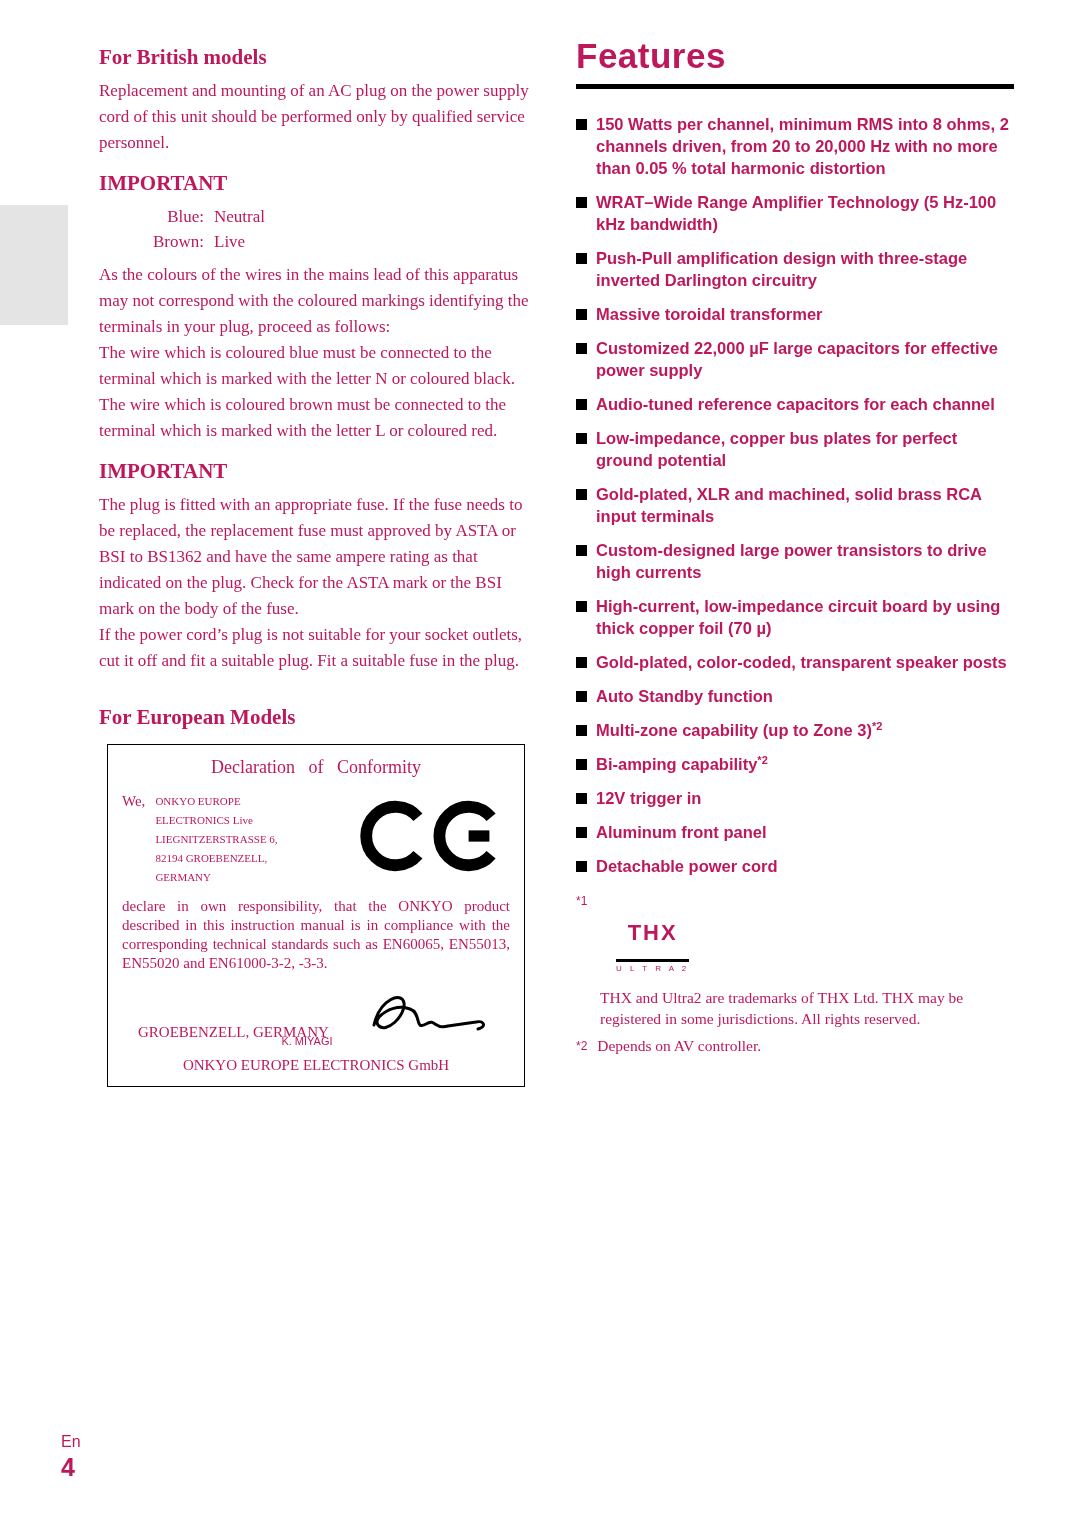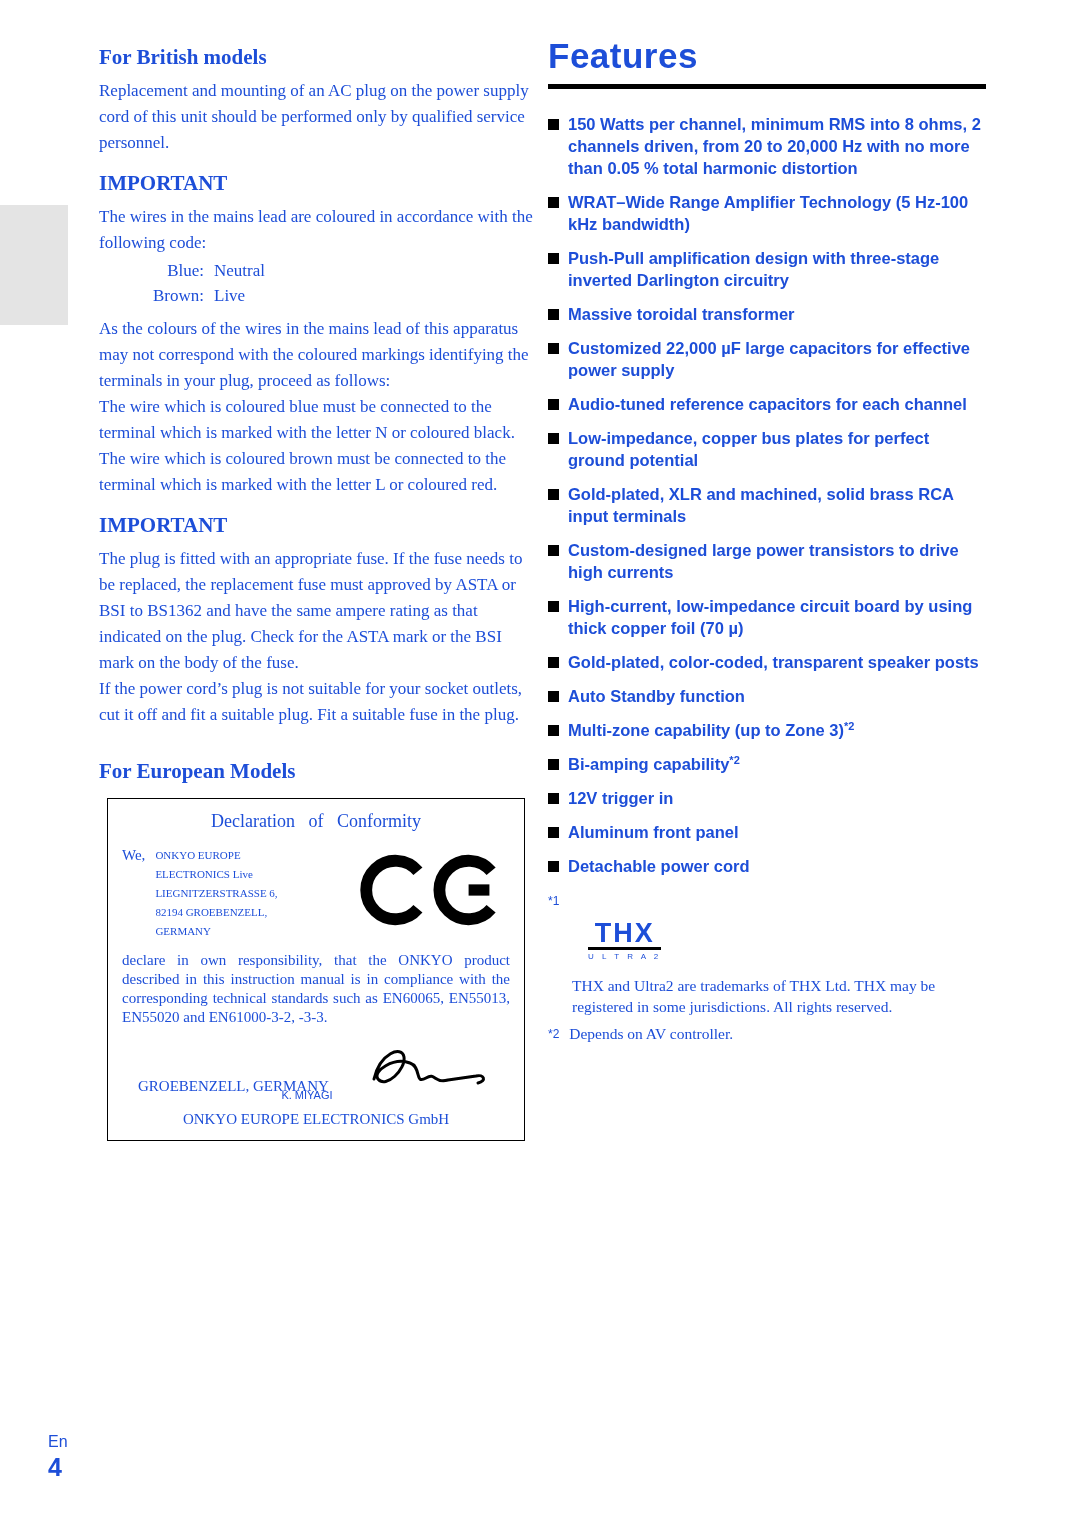--- a/index.html
+++ b/index.html
@@ -1,21 +1,21 @@
 <!DOCTYPE html>
 <html><head>
 <meta charset="utf-8">
 <style>
   * { margin:0; padding:0; box-sizing:border-box; }
   html,body { background:#ffffff; }
   .page {
     position:relative;
     width:1075px; height:1518px;
     background:#ffffff;
-    color:#1d4ed8;
+    color:#be185d;
     font-family:"Liberation Serif", serif;
     overflow:hidden;
   }
   .edge-tab {
     position:absolute; left:0; top:205px;
     width:68px; height:120px;
     background:#e4e4e4;
   }
 
   
@@ -57,21 +57,21 @@
   .doc-place { font-size:15px; margin-left:16px; white-space:nowrap; }
   .signature-wrap { margin-left:auto; margin-right:16px; }
   .signer {
     text-align:center; padding-right:18px;
     font-family:"Liberation Sans", sans-serif; font-size:11px;
     margin-top:-6px;
   }
   .doc-footer { text-align:center; font-size:15px; margin-top:10px; }
 
   
-  .col-right { position:absolute; left:548px; top:36px; width:438px; }
+  .col-right { position:absolute; left:576px; top:36px; width:438px; }
   .features-title {
     font-family:"Liberation Sans", sans-serif;
     font-weight:bold; font-size:35px; line-height:40px;
     letter-spacing:0.5px;
   }
   .features-rule { height:5px; background:#000; margin-top:8px; margin-bottom:24px; }
   .feat-item {
     display:flex;
     font-family:"Liberation Sans", sans-serif;
     font-weight:bold; font-size:16.5px; line-height:22px;
@@ -84,53 +84,52 @@
   .feat-text sup { font-size:11px; line-height:0; }
 
   .fn-marker {
     font-family:"Liberation Sans", sans-serif;
     font-size:12px; vertical-align:top; position:relative; top:1px;
   }
   .fn1-marker-line { margin-top:16px; }
   .thx-logo { display:inline-block; margin:8px 0 4px 40px; text-align:center; }
   .thx-word {
     font-family:"Liberation Sans", sans-serif;
-    font-weight:bold; font-size:27px; line-height:28px;
-    letter-spacing:2px; border-bottom:3px solid #000; padding:0 3px 0 3px;text-align:center;
+    font-weight:bold; font-size:22px; line-height:28px;
+    letter-spacing:2px; border-bottom:3px solid #000; padding:0 3px 12px 3px;text-align:center;
   }
   .thx-sub {
     font-family:"Liberation Sans", sans-serif;
     font-size:8px; letter-spacing:3px; margin-top:2px;
   }
   .fn-text {
     font-size:15.5px; line-height:21px;
     margin:10px 0 4px 24px;
   }
   .fn2 { font-size:15.5px; line-height:21px; margin-top:6px; }
   .fn2 .fn2-text { margin-left:6px; }
 
   
-  .footer { position:absolute; left:48px; top:1432px; }
+  .footer { position:absolute; left:61px; top:1432px; }
   .footer-en { font-family:"Liberation Sans", sans-serif; font-size:16px; line-height:20px; }
   .footer-page { font-family:"Liberation Sans", sans-serif; font-weight:bold; font-size:25px; line-height:30px; }
 </style>
 </head>
 <body>
 
 <div class="page">
 
   <div class="edge-tab"></div>
 
   <div class="col-left">
 
     <div class="h-serif">For British models</div>
     <p class="body-p mb-md">Replacement and mounting of an AC plug on the power supply cord of this unit should be performed only by qualified service personnel.</p>
 
     <div class="h-serif h-imp">IMPORTANT</div>
-    <p class="body-p mb-sm">The wires in the mains lead are coloured in accordance with the following code:</p>
 
     <div class="code-block">
       <div class="code-line">
         <span class="code-label">Blue:</span>
         <span class="code-value">Neutral</span>
       </div>
       <div class="code-line">
         <span class="code-label">Brown:</span>
         <span class="code-value">Live</span>
       </div>

